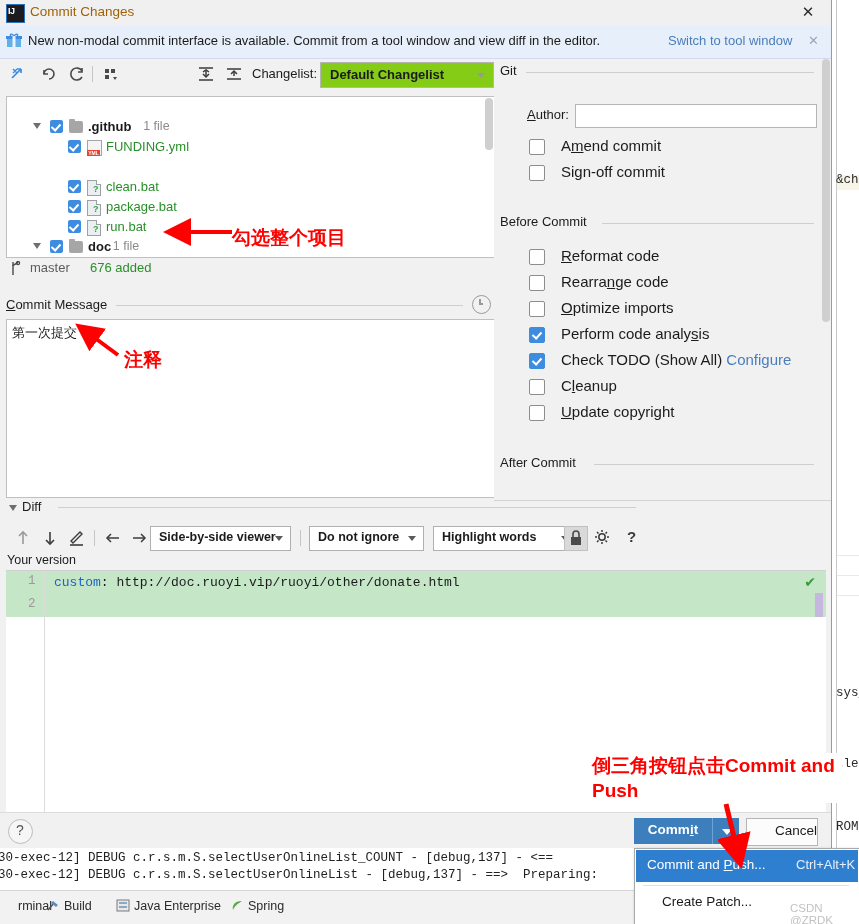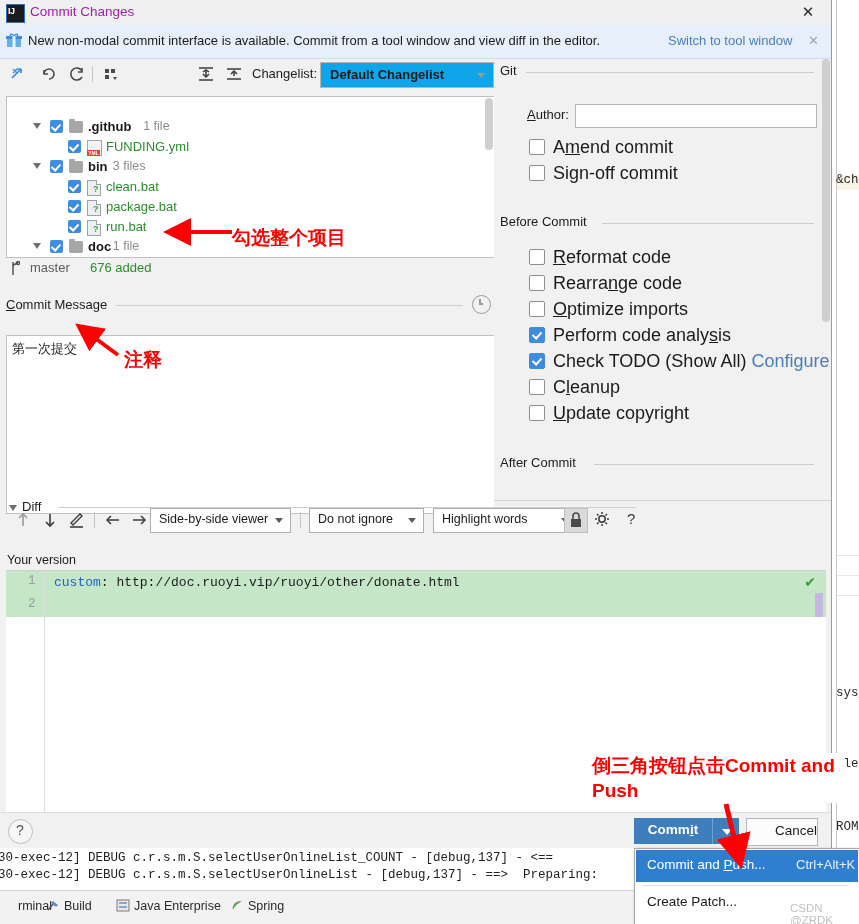--- a/index.html
+++ b/index.html
@@ -28,36 +28,36 @@
   .sb-item{position:absolute;top:8px;font-size:12.5px;color:#2b2b2b;white-space:nowrap;}
   .sb-ico{display:inline-block;width:14px;height:13px;vertical-align:-2px;margin-right:4px;position:relative;}
 
   
   #dialog{position:absolute;left:0;top:0;width:831px;height:847px;background:#f1f1f1;
           border-right:1px solid #9b9b9b;border-bottom:1px solid #9b9b9b;}
   
   #titlebar{position:absolute;left:0;top:0;width:831px;height:25px;background:#f0f0f0;border-bottom:1px solid #dedede;}
   #title-ico{position:absolute;left:6px;top:4px;width:17px;height:17px;background:#1b1b20;border:1px solid #2f6fb8;}
   #title-ico:before{content:"IJ";position:absolute;left:1px;top:1px;color:#fff;font-size:9px;font-weight:bold;font-family:"Liberation Sans",sans-serif;letter-spacing:-0.5px;}
-  #title-text{position:absolute;left:30px;top:4px;font-size:13.5px;color:#a21caf;}
+  #title-text{position:absolute;left:30px;top:4px;font-size:13.5px;color:#a16207;}
   #title-close{position:absolute;left:797px;top:2px;width:22px;height:20px;text-align:center;
                font-size:15px;line-height:20px;color:#2b2b2b;cursor:default;}
   
   #notice{position:absolute;left:0;top:25px;width:831px;height:33px;background:#e7effb;border-bottom:1px solid #d2dced;}
   #notice-gift{position:absolute;left:6px;top:8px;width:16px;height:15px;}
   #notice-text{position:absolute;left:28px;top:8px;font-size:13px;color:#1b1b1b;}
   #notice-link{position:absolute;left:668px;top:8px;font-size:13px;color:#4a7ebb;cursor:pointer;}
   #notice-close{position:absolute;left:808px;top:8px;font-size:13px;color:#9aa7bb;cursor:pointer;}
 
   
   #toolbar{position:absolute;left:0;top:59px;width:493px;height:30px;}
   .tbtn{position:absolute;top:4px;width:22px;height:22px;cursor:pointer;}
   .tsep{position:absolute;top:7px;width:1px;height:16px;background:#c6c6c6;}
   #changelist-label{position:absolute;left:252px;top:7px;font-size:13px;color:#1b1b1b;}
-  #changelist-combo{position:absolute;left:320px;top:3px;width:172px;height:24px;background:#0ea5e9;border:1px solid #b5b5b5;cursor:pointer;}
+  #changelist-combo{position:absolute;left:320px;top:3px;width:172px;height:24px;background:#84cc16;border:1px solid #b5b5b5;cursor:pointer;}
   #changelist-value{position:absolute;left:9px;top:4px;font-size:13px;font-weight:bold;color:#1b1b1b;}
   #changelist-arrow{position:absolute;right:8px;top:10px;width:0;height:0;border-left:4px solid transparent;border-right:4px solid transparent;border-top:5px solid #9a9a9a;}
 
   
   #tree{position:absolute;left:6px;top:96px;width:487px;height:160px;background:#fff;border:1px solid #c0c0c0;overflow:hidden;}
   .trow{position:absolute;left:0;width:487px;height:20px;white-space:nowrap;}
   .trow.sel{background:#e6e6e6;}
   .tw{position:absolute;top:6px;width:0;height:0;border-left:4.5px solid transparent;border-right:4.5px solid transparent;border-top:6px solid #6e6e6e;}
   .tcb{position:absolute;top:3px;width:13px;height:13px;background:#3d8ce0;border-radius:2px;}
   .tcb:after{content:"";position:absolute;left:3px;top:2px;width:4px;height:7px;border:solid #fff;border-width:0 2px 2px 0;transform:rotate(42deg);}
@@ -83,30 +83,30 @@
   #branch-count{position:absolute;left:84px;top:1px;font-size:13px;color:#2a8f2a;}
 
   
   #cm-header{position:absolute;left:6px;top:297px;width:487px;height:18px;}
   #cm-title{position:absolute;left:0;top:0;font-size:13px;color:#1b1b1b;}
   #cm-title u{text-decoration:underline;}
   #cm-line{position:absolute;left:110px;top:8px;right:30px;height:1px;background:#cfcfcf;}
   #cm-clock{position:absolute;right:2px;top:-2px;width:17px;height:17px;border:1.5px solid #9a9a9a;border-radius:50%;}
   #cm-clock:before{content:"";position:absolute;left:6px;top:3px;width:1.5px;height:5px;background:#9a9a9a;}
   #cm-clock:after{content:"";position:absolute;left:6px;top:7px;width:4px;height:1.5px;background:#9a9a9a;}
-  #cm-box{position:absolute;left:6px;top:319px;width:487px;height:177px;background:#fff;border:1px solid #c0c0c0;margin-top:16px;}
+  #cm-box{position:absolute;left:6px;top:319px;width:487px;height:177px;background:#fff;border:1px solid #c0c0c0;}
   #cm-text{position:absolute;left:5px;top:4px;font-size:13px;color:#1b1b1b;}
 
   
   #diff-header{position:absolute;left:6px;top:499px;width:820px;height:18px;}
   #diff-tw{position:absolute;left:3px;top:6px;width:0;height:0;border-left:4.5px solid transparent;border-right:4.5px solid transparent;border-top:6px solid #6e6e6e;}
   #diff-title{position:absolute;left:16px;top:0;font-size:13px;color:#1b1b1b;}
   #diff-line{position:absolute;left:52px;top:8px;right:190px;height:1px;background:#cfcfcf;}
 
-  #diff-toolbar{position:absolute;left:6px;top:506px;width:820px;height:30px;}
+  #diff-toolbar{position:absolute;left:6px;top:524px;width:820px;height:30px;font-weight:bold;}
   .dbtn{position:absolute;top:3px;width:22px;height:22px;cursor:pointer;}
   .dcombo{position:absolute;top:2px;height:23px;background:#fff;border:1px solid #b0b0b0;cursor:pointer;}
   .dcombo span.lbl{position:absolute;left:8px;top:3px;font-size:12.5px;color:#1b1b1b;white-space:nowrap;}
   .dcombo span.arr{position:absolute;right:7px;top:9px;width:0;height:0;border-left:4px solid transparent;border-right:4px solid transparent;border-top:5px solid #5a5a5a;}
   .dsep{position:absolute;top:6px;width:1px;height:16px;background:#c6c6c6;}
   #lock-btn{position:absolute;left:558px;top:2px;width:22px;height:23px;background:#d9d9d9;border:1px solid #c0c0c0;cursor:pointer;}
   #gear-btn{position:absolute;left:586px;top:3px;width:22px;height:22px;cursor:pointer;}
   #help-q{position:absolute;left:621px;top:4px;font-size:15px;color:#3b3b3b;cursor:pointer;}
 
   #your-version{position:absolute;left:7px;top:553px;font-size:12.5px;color:#1b1b1b;}
@@ -125,21 +125,21 @@
   #rpanel{position:absolute;left:494px;top:59px;width:337px;height:450px;background:#f1f1f1;overflow:hidden;}
   .grp-label{position:absolute;font-size:13px;color:#1b1b1b;}
   .grp-line{position:absolute;height:1px;background:#cfcfcf;}
   .fld-label{position:absolute;font-size:13px;color:#1b1b1b;}
   .fld-label u{text-decoration:underline;}
   #author-input{position:absolute;left:81px;top:45px;width:240px;height:22px;background:#fff;border:1px solid #b5b5b5;cursor:text;}
   .cbrow{position:absolute;left:35px;height:20px;}
   .cbox{position:absolute;left:0;top:2px;width:14px;height:14px;background:#fff;border:1px solid #8d8d8d;border-radius:2px;}
   .cbox.on{background:#3d8ce0;border-color:#3d8ce0;}
   .cbox.on:after{content:"";position:absolute;left:4px;top:2px;width:4px;height:7px;border:solid #fff;border-width:0 2px 2px 0;transform:rotate(42deg);}
-  .cblabel{position:absolute;left:24px;top:0;font-size:18px;color:#1b1b1b;white-space:nowrap;}
+  .cblabel{position:absolute;left:32px;top:0;font-size:15px;color:#1b1b1b;white-space:nowrap;}
   .cblabel u{text-decoration:underline;}
   .cblink{color:#4a7ebb;cursor:pointer;}
   #rp-scroll{position:absolute;right:0;top:0;width:10px;height:450px;}
   #rp-thumb{position:absolute;right:1px;top:0;width:8px;height:263px;background:#cfcfcf;border-radius:4px;}
   #upload-clip{position:absolute;left:494px;top:483px;width:320px;height:16px;overflow:hidden;}
   #upload-text{position:absolute;left:37px;top:-3px;font-size:13px;color:#1b1b1b;}
   #after-divider{position:absolute;left:494px;top:500px;width:337px;height:1px;background:#d4d4d4;}
 
   
   #btnbar{position:absolute;left:0;top:812px;width:831px;height:35px;background:#f1f1f1;border-top:1px solid #dcdcdc;}
@@ -152,21 +152,21 @@
   #cancel-btn{position:absolute;left:746px;top:5px;width:70px;height:26px;background:#fcfcfc;border:1px solid #b5b5b5;cursor:pointer;}
   #cancel-label{position:absolute;left:0;top:4px;width:70px;text-align:right;font-size:13.5px;color:#1b1b1b;}
 
   
   #popup{position:absolute;left:634px;top:848px;width:224px;height:76px;background:#fff;border:1px solid #a9a9a9;box-shadow:1px 1px 3px rgba(0,0,0,.25);}
   #pop-item1{position:absolute;left:1px;top:1px;width:222px;height:32px;background:#2f7fd1;cursor:pointer;}
   #pop-item1 .t{position:absolute;left:11px;top:7px;font-size:13.5px;color:#fff;}
   #pop-item1 .t u{text-decoration:underline;}
   #pop-item1 .k{position:absolute;left:160px;top:7px;font-size:13px;color:#e6eefb;}
   #pop-div{position:absolute;left:8px;top:36px;width:206px;height:1px;background:#e0e0e0;}
-  #pop-item2{position:absolute;left:1px;top:39px;width:180px;height:30px;cursor:pointer;}
+  #pop-item2{position:absolute;left:16px;top:39px;width:180px;height:30px;cursor:pointer;}
   #pop-item2 .t{position:absolute;left:11px;top:6px;font-size:13.5px;color:#1b1b1b;}
   #watermark{position:absolute;left:155px;top:53px;font-size:11.5px;color:#c2c2c2;}
 
   
   .anno{position:absolute;color:#ff0000;font-weight:bold;}
   #anno1{left:232px;top:225px;font-size:19px;}
   #anno2{left:124px;top:347px;font-size:19px;}
   #anno3{left:592px;top:753px;font-size:19px;line-height:25px;width:250px;background:#fff;}
   .arrow-svg{position:absolute;pointer-events:none;}
 </style>
@@ -306,27 +306,20 @@
         <div class="tname bold" style="left: 81px;">.github</div>
         <div class="tmeta" style="left: 136.2px;">1 file</div>
       </div>
       <div class="trow" style="top: 40px;">
         <div class="tcb" style="left: 61px;"></div>
         <div class="tyml" style="left: 80px;">
           <div class="yl">YML</div>
         </div>
         <div class="tname green" style="left: 99px;">FUNDING.yml</div>
       </div>
-      <div class="trow" style="top: 60px;">
-        <div class="tw" style="left: 26px;"></div>
-        <div class="tcb" style="left: 43px;"></div>
-        <div class="tfolder" style="left: 62px;"></div>
-        <div class="tname bold" style="left: 81px;">bin</div>
-        <div class="tmeta" style="left: 105.8px;">3 files</div>
-      </div>
       <div class="trow" style="top: 80px;">
         <div class="tcb" style="left: 61px;"></div>
         <div class="tfile" style="left: 80px;">
           <div class="corner"></div>
           <div class="q">?</div>
         </div>
         <div class="tname green" style="left: 99px;">clean.bat</div>
       </div>
       <div class="trow" style="top: 100px;">
         <div class="tcb" style="left: 61px;"></div>

